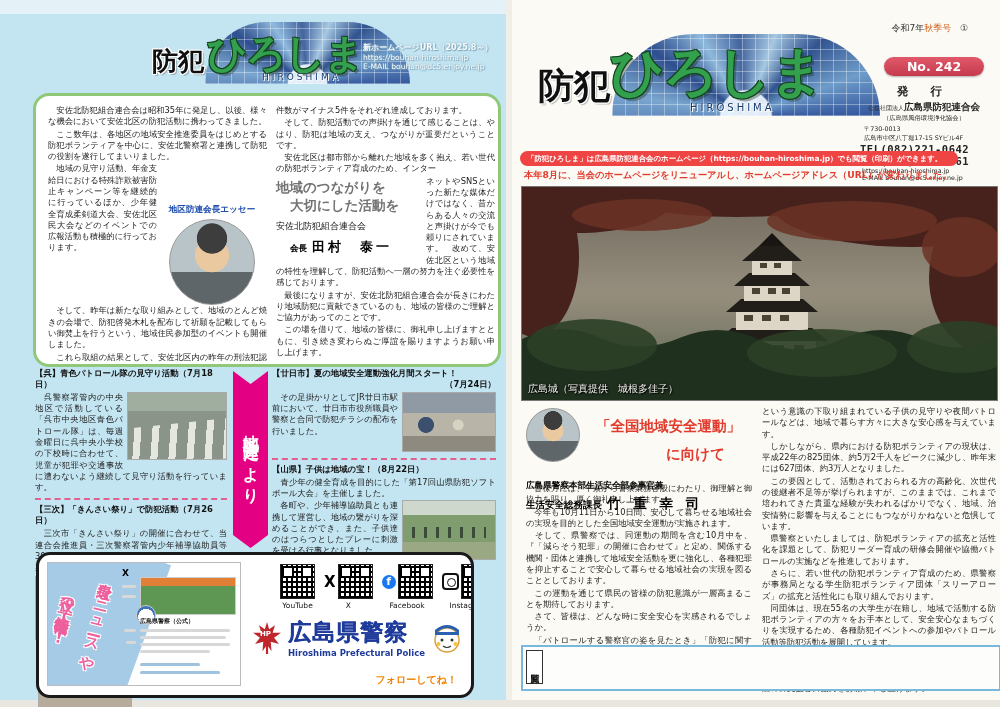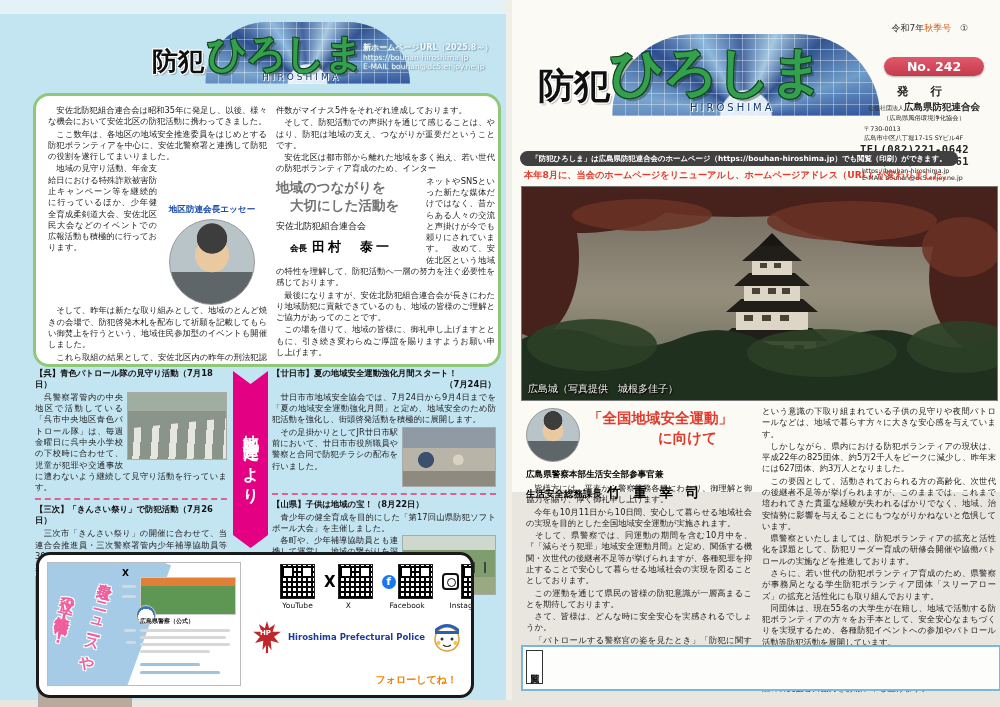--- a/index.html
+++ b/index.html
@@ -1,21 +1,21 @@
 <!DOCTYPE html>
 <html><head>
 <meta charset="utf-8">
 <style>
   html,body{margin:0;padding:0;background:#d9d6cf;font-family:"DejaVu Sans","Liberation Sans",sans-serif;}
   #canvas{position:relative;width:1000px;height:707px;background:#e9e6df;overflow:hidden;}
   .abs{position:absolute;}
   
   .page-left{position:absolute;left:0;top:0;width:506px;height:700px;background:#c3e4f1;}
   .page-left .topstrip{position:absolute;left:0;top:0;width:100%;height:14px;background:#e4f2f8;}
-  .page-right{position:absolute;left:512px;top:0;width:488px;height:492px;background:#fbfaf4;}
+  .page-right{position:absolute;left:512px;top:0;width:488px;height:700px;background:#fbfaf4;}
   .gap{position:absolute;left:506px;top:0;width:6px;height:700px;background:#f0eee7;}
   
   .dome{position:absolute;border-radius:999px 999px 0 0;
     background:
       repeating-linear-gradient(0deg, rgba(255,255,255,.35) 0 1px, transparent 1px 11px),
       repeating-linear-gradient(90deg, rgba(255,255,255,.35) 0 1px, transparent 1px 13px),
       radial-gradient(circle at 50% 100%, rgba(240,248,255,.9) 0 16%, rgba(240,248,255,0) 17%),
       conic-gradient(from 250deg at 50% 100%, #35589e, #7aa6cf 30deg, #2e4f8f 55deg, #8fb9dc 80deg, #44659f 105deg, #a6c8e2 130deg, #31538f 155deg, #6f9cc9 180deg, #35589e 200deg);
   }
   .logo-bouhan{color:#101010;font-weight:bold;
@@ -103,26 +103,26 @@
     background:linear-gradient(180deg,#e0596a,#c63a4e);color:#fff;font-weight:bold;font-size:12.5px;
     text-align:center;line-height:19px;box-shadow:0 1px 2px rgba(0,0,0,.3);}
   .pub{position:absolute;right:10px;top:84px;width:132px;text-align:center;color:#222;}
   .pub .hakkou{font-size:11.5px;font-weight:bold;letter-spacing:9px;margin-bottom:2px;}
   .pub .org{font-size:9.5px;font-weight:bold;}
   .pub .orgpre{font-size:6px;font-weight:normal;}
   .pub .sub{font-size:6.3px;margin-bottom:2px;}
   .pub .addr{font-size:6.3px;text-align:left;margin-left:6px;}
   .pub .telfax{font-size:10.5px;font-weight:bold;letter-spacing:.5px;text-align:left;margin-left:2px;font-family:"DejaVu Sans Mono","Liberation Mono",monospace;}
   .pub .web{font-size:6.3px;text-align:left;margin-left:4px;}
-  .gbanner{position:absolute;left:8px;top:151px;width:424px;background:#404040;border-radius:9px;
-    color:#fff;font-size:7.4px;font-weight:bold;padding:2.5px 7px;white-space:nowrap;text-align:center;}
+  .gbanner{position:absolute;left:8px;top:151px;width:424px;background:#ef4444;border-radius:9px;
+    color:#fff;font-size:7.4px;font-weight:bold;padding:2.5px 7px;white-space:nowrap;}
   .rednote{position:absolute;left:12px;top:169px;color:#e23b2e;font-weight:bold;font-size:9.2px;}
   .photo-wrap{position:absolute;left:9px;top:186px;width:475px;height:213px;border:1px solid #777;overflow:hidden;}
   .photo-cap{position:absolute;left:6px;bottom:4px;color:#f3f3ee;font-size:10px;text-shadow:0 0 3px #000,1px 1px 1px #000;}
-  .rtitle{color:#e23b2e;font-weight:bold;font-size:14.5px;line-height:1.4;margin:0;}
+  .rtitle{color:#e23b2e;font-weight:bold;font-size:14.5px;line-height:1.4;margin:8px;}
   .rauthor1{font-size:8.6px;font-weight:bold;margin:7px 0 0 0;}
   .rrole{font-size:9.5px;font-weight:bold;}
   .rname{font-size:13.5px;font-weight:bold;letter-spacing:4px;}
   .kairanbox{position:absolute;left:9px;top:645px;width:476px;height:42px;border:2px solid #79b8dc;background:#fdfdfb;}
   .kairan{position:absolute;left:3px;top:3px;width:15px;height:32px;border:1px solid #333;
     writing-mode:vertical-rl;text-orientation:upright;font-size:9px;font-weight:bold;color:#111;
     display:flex;align-items:center;justify-content:center;background:#fff;}
   .clr{clear:both;}
   .urlblock{color:#f6fbfd;text-shadow:0 0 2px #7fa6ba,1px 1px 1px #7fa6ba;margin-left:16px;}
 </style>
@@ -189,21 +189,20 @@
       <p class="bt">　三次市「きんさい祭り」の開催に合わせて、当連合会推進員・三次警察署管内少年補導協助員等30名で、見物客等に防犯うちわを配布し、特殊詐欺防止を呼びかけました。</p>
       <div style="margin-top:3px;">
         <div class="ph ph-fest1" style="display:inline-block;width:92px;height:62px;"></div>
         <div class="ph ph-fest2" style="display:inline-block;width:92px;height:62px;margin-left:3px;"></div>
       </div>
     </div>
 
     <div class="newscol" style="left:272px;width:224px;">
       <p class="hd" style="margin-bottom:0;">【廿日市】夏の地域安全運動強化月間スタート！</p>
       <p class="hd" style="text-align:right;margin-top:0;">（7月24日）</p>
-      <p class="bt">　廿日市市地域安全協会では、7月24日から9月4日までを「夏の地域安全運動強化月間」と定め、地域安全のため防犯活動を強化し、街頭啓発活動を積極的に展開します。</p>
       <div>
         <div class="ph ph-hatsu" style="float:right;width:92px;height:58px;margin:0 0 2px 4px;"></div>
         <p class="bt">　その足掛かりとしてJR廿日市駅前において、廿日市市役所職員や警察と合同で防犯チラシの配布を行いました。</p>
         <div class="clr"></div>
       </div>
       <hr class="dashed">
       <p class="hd">【山県】子供は地域の宝！（8月22日）</p>
       <p class="bt">　青少年の健全育成を目的にした「第17回山県防犯ソフトボール大会」を主催しました。</p>
       <div>
         <div class="ph ph-yama" style="float:right;width:92px;height:58px;margin:0 0 2px 4px;"></div>
@@ -263,20 +262,21 @@
 
       <div class="abs" style="left:212px;top:62px;display:flex;align-items:center;gap:5px;">
         <div style="position:relative;width:32px;height:36px;">
           <svg width="32" height="36" viewBox="0 0 24 26">
             <path d="M12 1 L13.6 6.5 L18 3.5 L16.2 9 L22.5 9 L17.3 12.8 L21 17.5 L14.8 15.8 L15.4 23 L12 18 L8.6 23 L9.2 15.8 L3 17.5 L6.7 12.8 L1.5 9 L7.8 9 L6 3.5 L10.4 6.5 Z" fill="#c0272d"></path>
             <rect x="11.2" y="18" width="1.6" height="7" fill="#c0272d"></rect>
           </svg>
           <div style="position:absolute;left:9px;top:10px;color:#fff;font-size:7px;font-weight:bold;">HP</div>
         </div>
         <div>
+          <div class="police-jp">広島県警察</div>
           <div class="police-en">Hiroshima Prefectural Police</div>
         </div>
         <svg width="34" height="40" viewBox="0 0 34 40">
           <circle cx="17" cy="22" r="12" fill="#fff" stroke="#d9a13c" stroke-width="1.5"></circle>
           <path d="M5 16 Q17 4 29 16 L29 12 Q17 2 5 12 Z" fill="#2b5fb0"></path>
           <rect x="5" y="14" width="24" height="3" rx.="1" fill="#2b5fb0"></rect>
           <circle cx="12" cy="22" r="1.5" fill="#333"></circle>
             <circle cx="22" cy="22" r="1.5" fill="#333"></circle>
           <circle cx="8.5" cy="26" r="2" fill="#f5c23c"></circle>
             <circle cx="25.5" cy="26" r="2" fill="#f5c23c"></circle>
@@ -384,21 +384,21 @@
         </div>
       </div>
       <p class="rauthor1">広島県警察本部生活安全部参事官兼</p>
       <p style="margin:1px 0 0 0;"><span class="rrole">生活安全総務課長</span>
         <span class="rname">竹 重 幸 司</span></p>
     </div>
 
     <div class="abs" style="left:14px;top:483px;width:226px;">
       <p class="bt">　皆様方には、平素から警察業務各般にわたり、御理解と御協力を賜り、厚く御礼申し上げます。</p>
       <p class="bt">　今年も10月11日から10日間、安心して暮らせる地域社会の実現を目的とした全国地域安全運動が実施されます。</p>
-      <p class="bt">　そして、県警察では、同運動の期間を含む10月中を、『「減らそう犯罪」地域安全運動月間』と定め、関係する機関・次世代の後継者不足等が挙げられますが、各種犯罪を抑止することで安心して暮らせる地域社会の実現を図ることとしております。</p>
+      <p class="bt">　そして、県警察では、同運動の期間を含む10月中を、『「減らそう犯罪」の開催に合わせて』と定め、関係する機関・団体と連携して地域安全活動を更に強化し、各種犯罪を抑止することで安心して暮らせる地域社会の実現を図ることとしております。</p>
       <p class="bt">　この運動を通じて県民の皆様の防犯意識が一層高まることを期待しております。</p>
       <p class="bt">　さて、皆様は、どんな時に安全安心を実感されるでしょうか。</p>
       <p class="bt">　「パトロールする警察官の姿を見たとき」「防犯に関する情報がタイムリーに得られたとき」などが挙げられると思います。</p>
       <p class="bt">　防犯ボランティアの皆様が「地域の安全は地域で守る」</p>
     </div>
     <div class="abs" style="left:250px;top:406px;width:234px;">
       <p class="bt">という意識の下取り組まれている子供の見守りや夜間パトロールなどは、地域で暮らす方々に大きな安心感を与えています。</p>
       <p class="bt">　しかしながら、県内における防犯ボランティアの現状は、平成22年の825団体、約5万2千人をピークに減少し、昨年末には627団体、約3万人となりました。</p>
       <p class="bt">　この要因として、活動されておられる方の高齢化、次世代の後継者不足等が挙げられますが、このままでは、これまで培われてきた貴重な経験が失われるばかりでなく、地域、治安情勢に影響を与えることにもつながりかねないと危惧しています。</p>
       <p class="bt">　県警察といたしましては、防犯ボランティアの拡充と活性化を課題として、防犯リーダー育成の研修会開催や協働パトロールの実施などを推進しております。</p>

